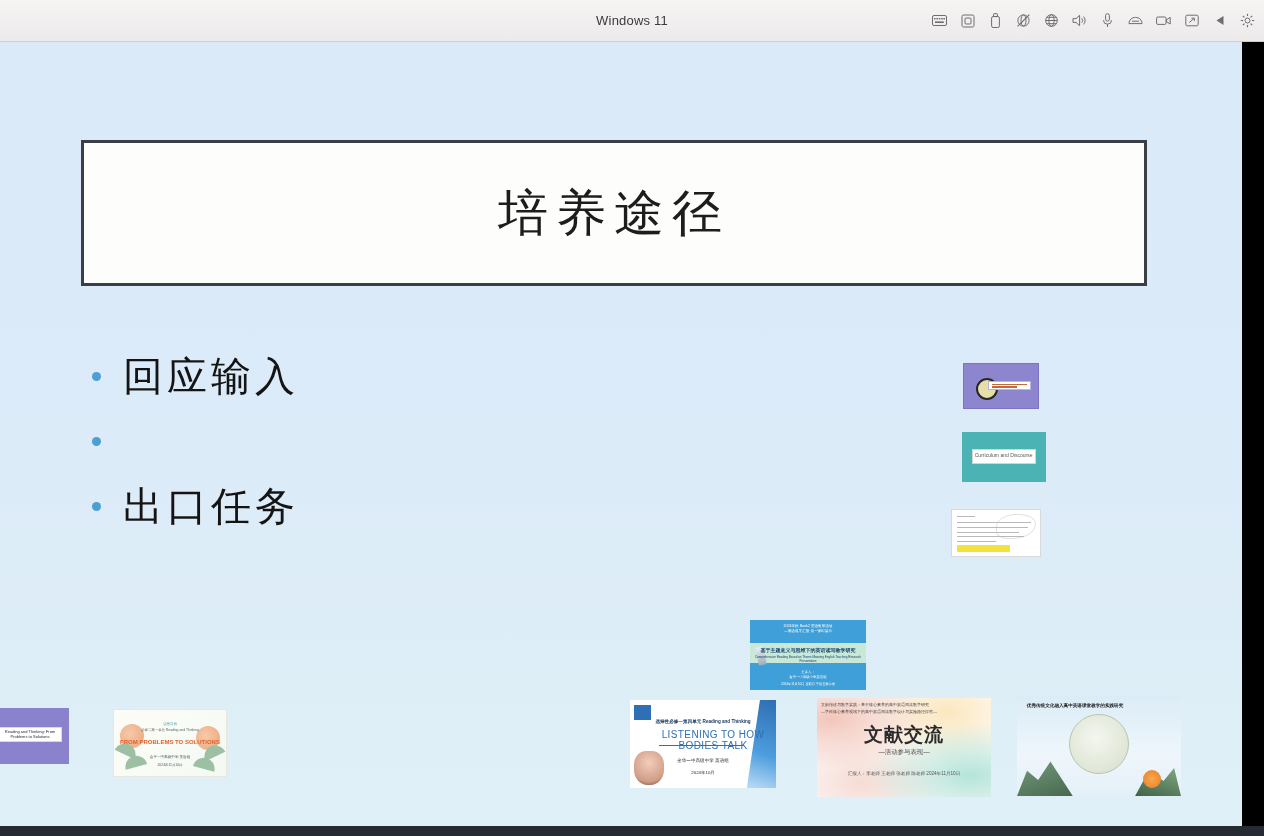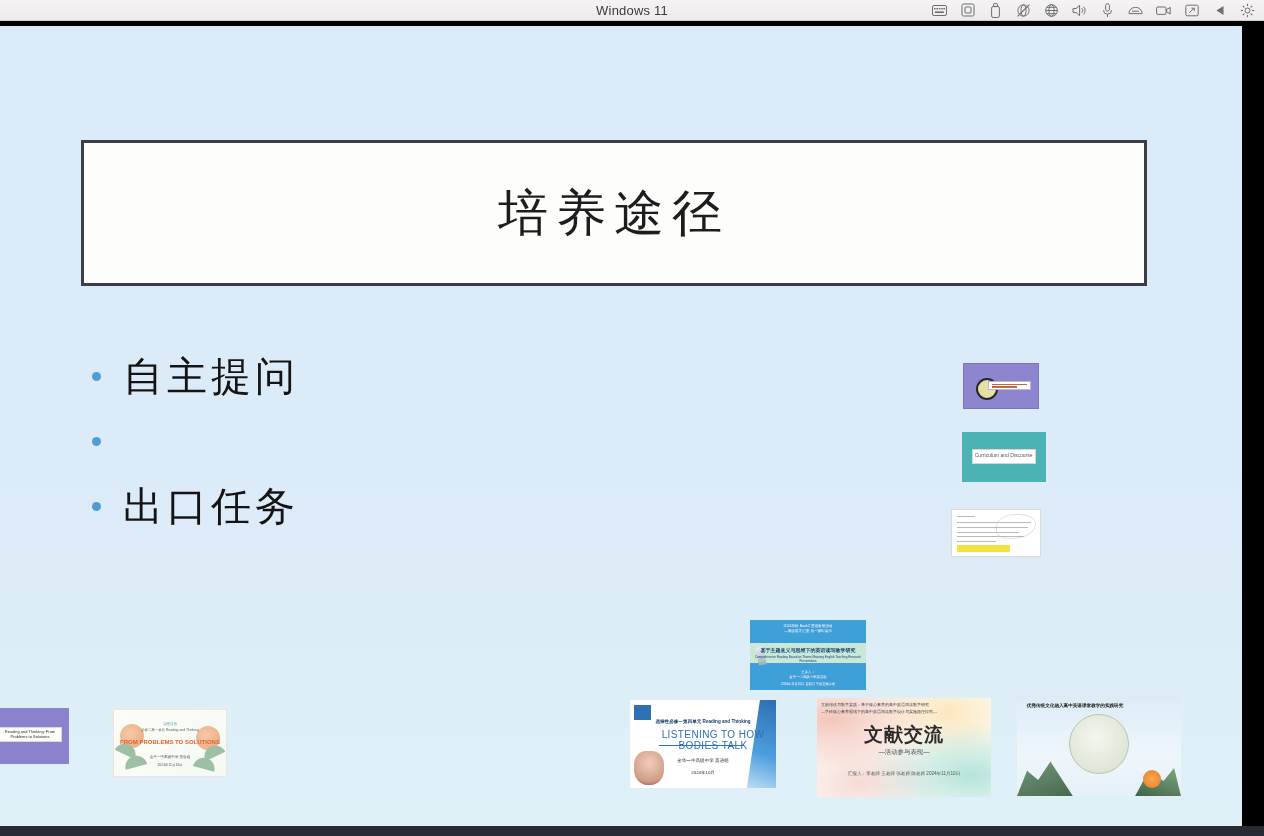--- a/index.html
+++ b/index.html
@@ -7,21 +7,21 @@
     width: 1264px; height: 836px;
     background: #000;
     font-family: "Liberation Sans", sans-serif;
     overflow: hidden;
   }
   #root { position: relative; width: 1264px; height: 836px; background: #000; }
 
   
   .titlebar {
     position: absolute; top: 0; left: 0;
-    width: 1264px; height: 21px;
+    width: 1264px; height: 42px;
     background: linear-gradient(#f5f4f3, #eceaea);
     border-bottom: 1px solid #cfcfcf;
     display: flex; align-items: center;
     z-index: 30;
   }
   .titlebar-title {
     position: absolute; left: 0; right: 0; text-align: center;
     font-size: 13px; color: #3b3b3b; letter-spacing: .2px;
     font-family: "Liberation Sans", sans-serif;
   }
@@ -322,21 +322,21 @@
 
   <div class="stage">
 
     <div class="title-box">
       <div class="title-text">培养途径</div>
     </div>
 
     <div class="bullets">
       <div class="bullet-row">
         <div class="bullet-dot"></div>
-        <div class="bullet-label">自主提问</div>
+        <div class="bullet-label">回应输入</div>
       </div>
       <div class="bullet-row">
         <div class="bullet-dot"></div>
       </div>
       <div class="bullet-row">
         <div class="bullet-dot"></div>
         <div class="bullet-label">出口任务</div>
       </div>
     </div>
 

